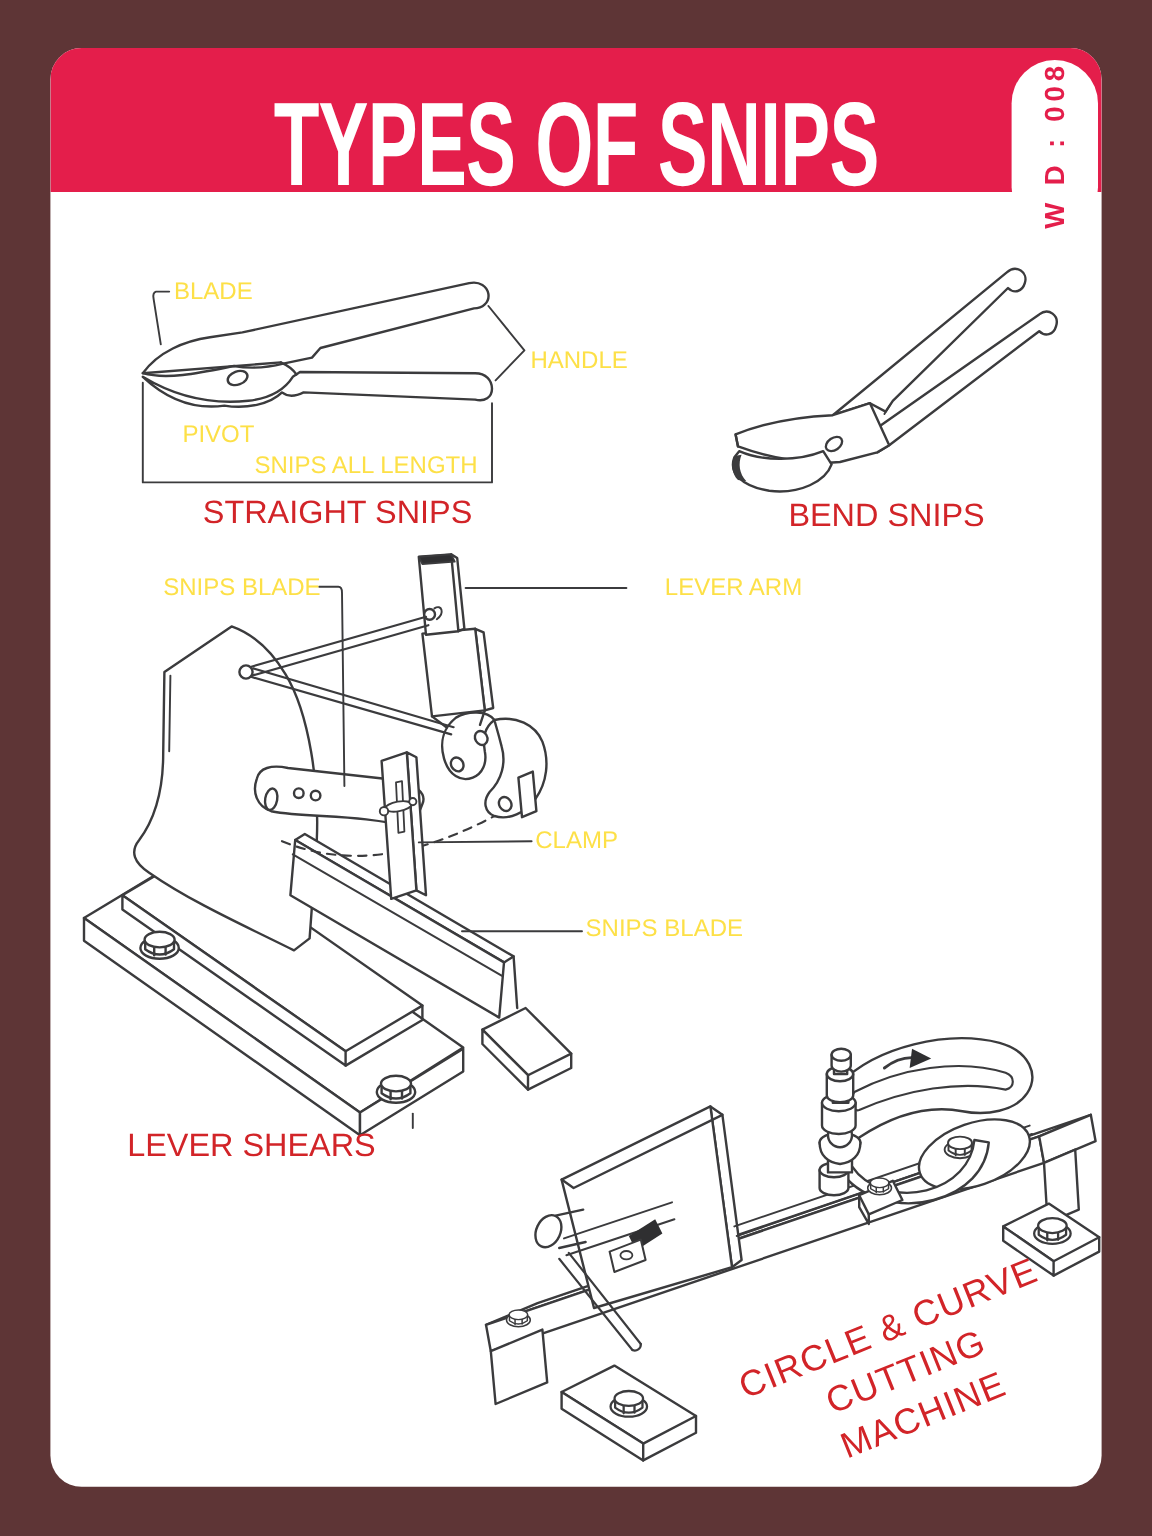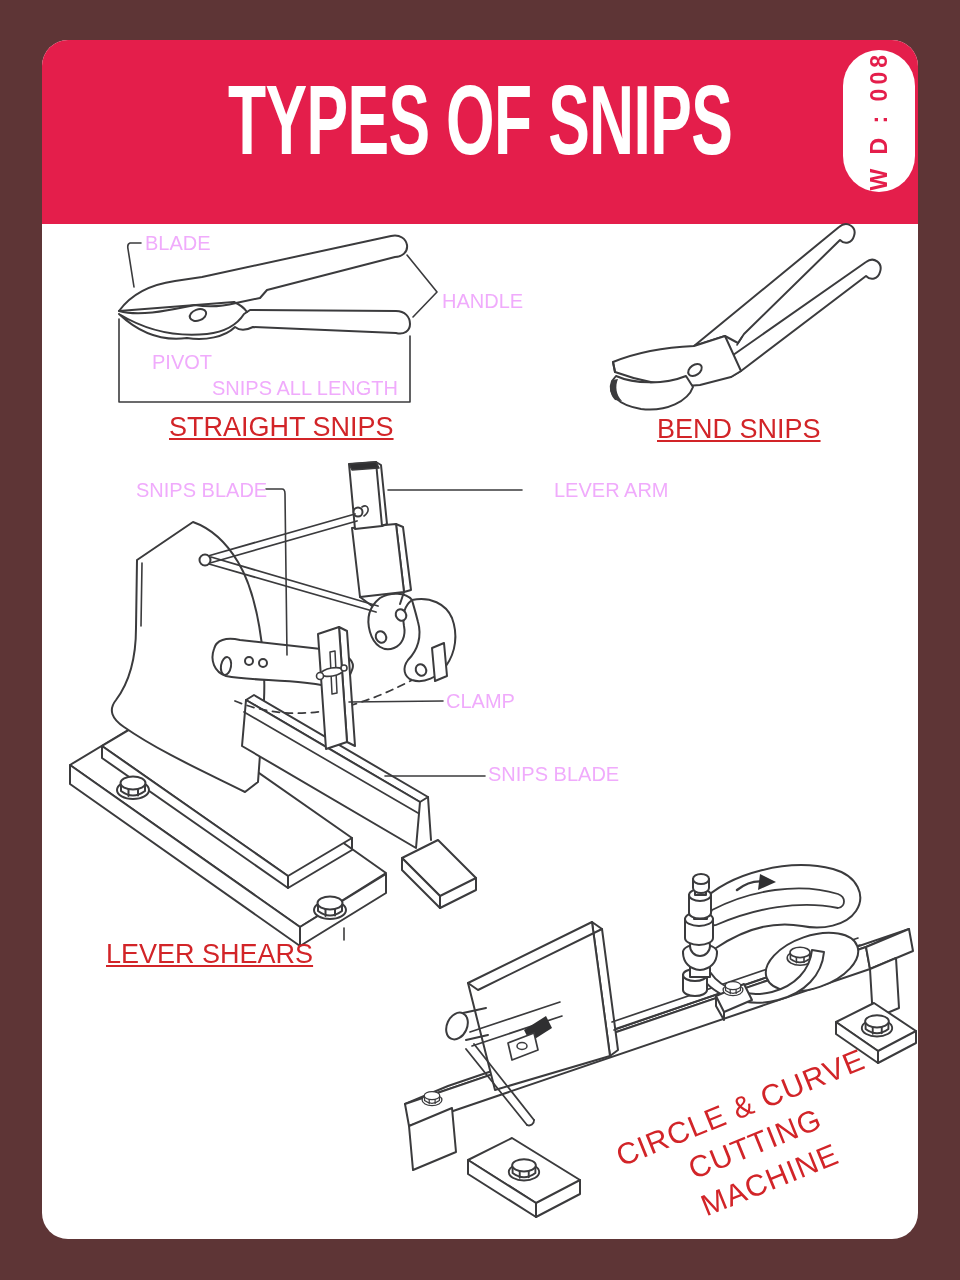--- a/index.html
+++ b/index.html
@@ -1,30 +1,30 @@
 <!DOCTYPE html>
 <html><head>
 <meta charset="utf-8">
 <style>
   html,body{margin:0;padding:0;background:#5E3536;}
   .stage{position:relative;width:960px;height:1280px;background:#5E3536;overflow:hidden;
          font-family:"Liberation Sans", sans-serif;}
   .card{position:absolute;left:42px;top:40px;width:876px;height:1199px;background:#ffffff;
         border-radius:26px;overflow:hidden;}
-  .header{position:absolute;left:0;top:0;width:100%;height:184px;background:#E41E4B;text-align:center;}
+  .header{position:absolute;left:0;top:0;width:100%;height:120px;background:#E41E4B;text-align:center;}
   .title{display:inline-block;margin-top:30px;font-size:99px;line-height:99px;font-weight:bold;
          color:#ffffff;white-space:nowrap;transform:scaleX(0.63);transform-origin:50% 50%;
          letter-spacing:-1px;}
   .badge{position:absolute;left:801px;top:10px;width:72px;height:142px;background:#ffffff;
          border-radius:36px;display:flex;align-items:center;justify-content:center;}
   .badge-text{writing-mode:vertical-rl;transform:rotate(180deg);color:#E41E4B;font-weight:bold;
          font-size:23px;letter-spacing:4px;white-space:nowrap;}
   .art{position:absolute;left:0;top:0;width:960px;height:1280px;pointer-events:none;}
-  .lbl{position:absolute;color:#f0abfc;font-size:20px;line-height:1.05;white-space:nowrap;}
-  .cap{position:absolute;color:#D22428;font-size:27px;line-height:1.05;white-space:nowrap;text-decoration:underline;}
+  .lbl{position:absolute;color:#fde047;font-size:20px;line-height:1.05;white-space:nowrap;}
+  .cap{position:absolute;color:#D22428;font-size:27px;line-height:1.05;white-space:nowrap;}
   .cap-rot{position:absolute;left:570px;top:1085px;width:370px;color:#D22428;font-size:30px;
          line-height:1.3;text-align:center;transform:rotate(-22deg);transform-origin:50% 50%;
          letter-spacing:1px;}
 </style>
 </head>
 <body>
 
 <div class="stage">
 
   <div class="card">

